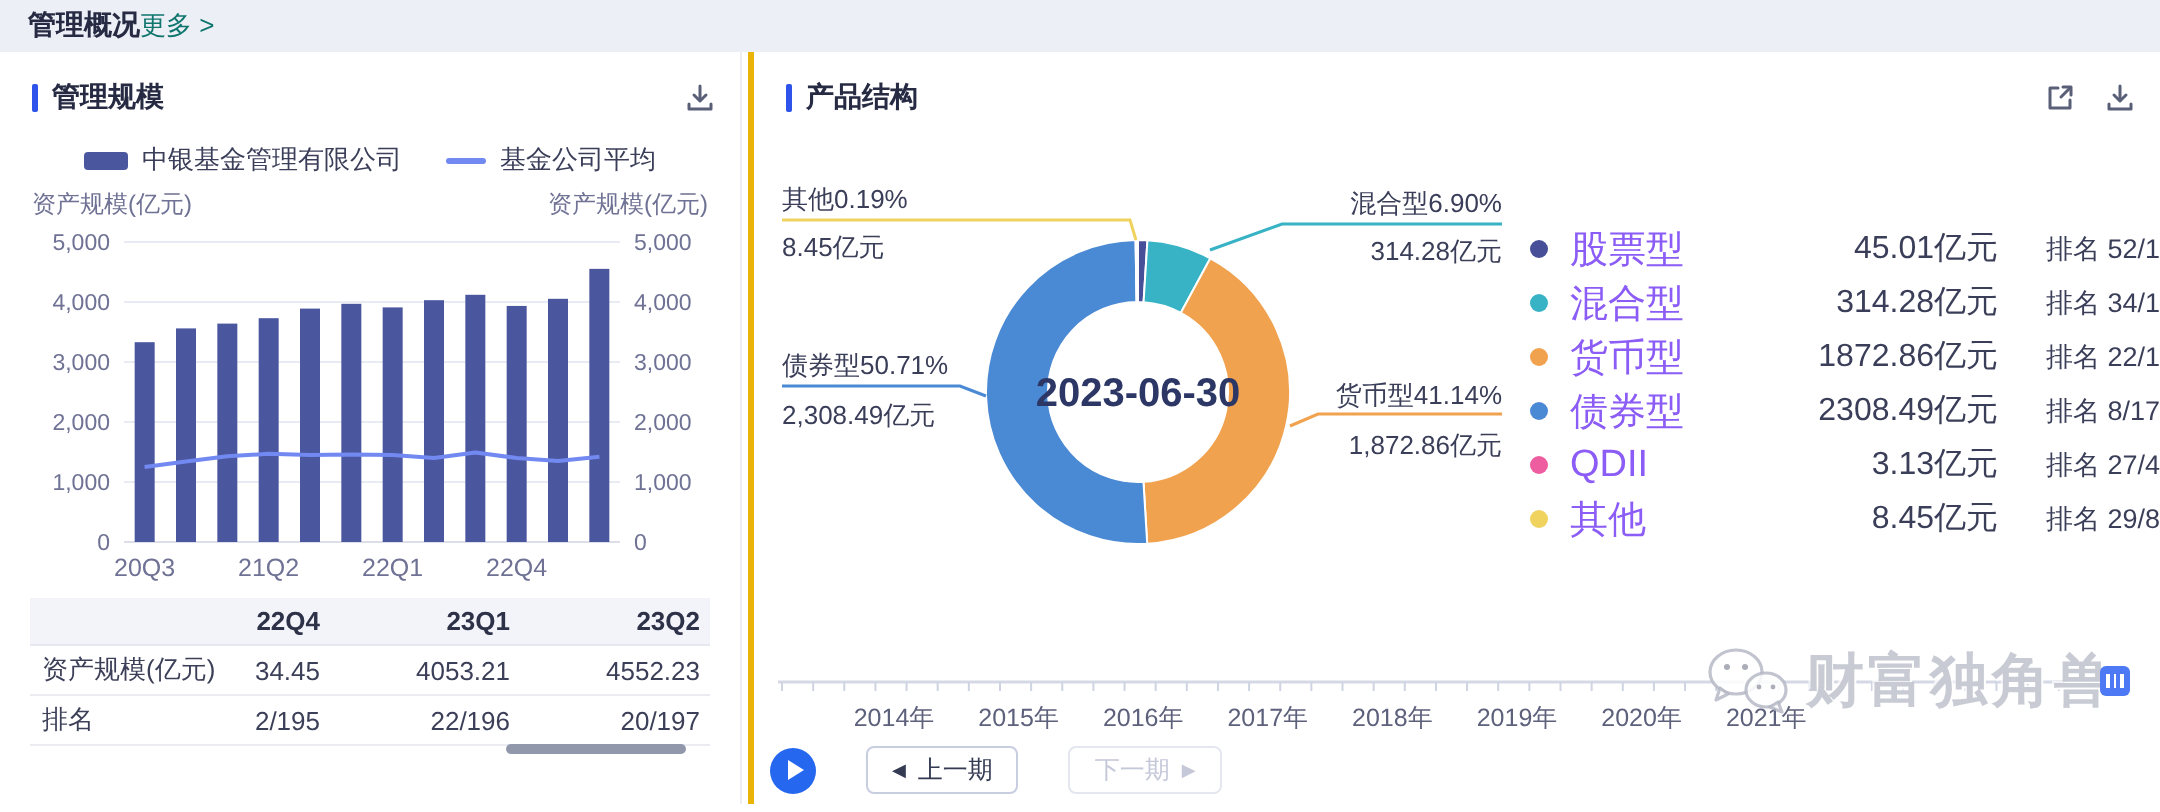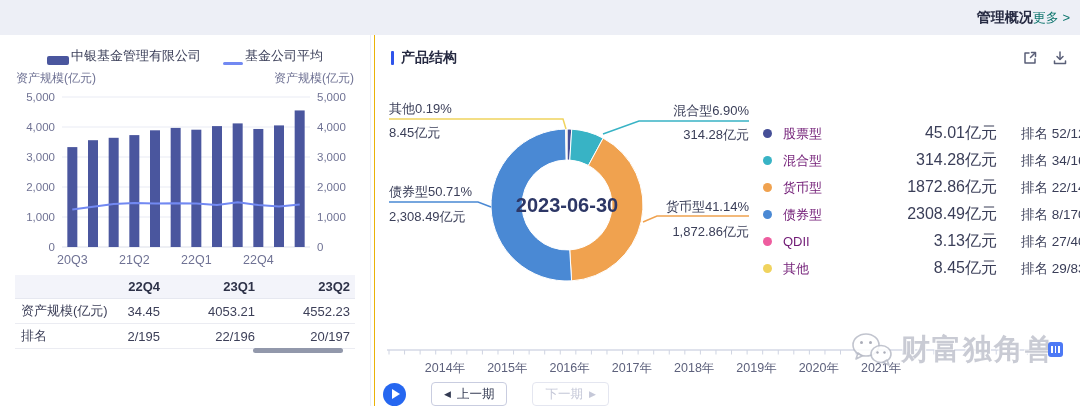--- a/index.html
+++ b/index.html
@@ -1,35 +1,35 @@
 <!DOCTYPE html>
 <html><head>
 <meta charset="utf-8">
 <style>
   * { margin:0; padding:0; box-sizing:border-box; }
   html,body { width:1080px; height:406px; overflow:hidden; background:#fff;
     font-family:"Liberation Sans","DejaVu Sans",sans-serif; }
   
-  .top-bar { height:35px; background:#edeff6; display:flex; align-items:center;
-    justify-content:flex-end; padding:0 10px 0 6px; }
+  .top-bar { height:26px; background:#edeff6; display:flex; align-items:center;
+    justify-content:flex-start; padding:0 10px 0 14px; }
   .top-bar .title { font-size:14px; font-weight:bold; color:#262a42; }
   .top-bar .more { font-size:13px; color:#0f766e; cursor:pointer; white-space:nowrap; }
   
   .content { display:flex; height:376px; background:#fff; }
   .panel-left { width:371px; border-right:1px solid #eceef4; position:relative; }
-  .panel-right { flex:1; border-left:1px solid #eab308; margin-left:3px; position:relative; }
+  .panel-right { flex:1; border-left:3px solid #eab308; margin-left:3px; position:relative; }
   .panel-head { display:flex; align-items:center; padding:13px 12px 0 16px; height:33px; }
   .accent { width:3px; height:14px; background:#2f54eb; border-radius:1px; margin-right:7px; }
   .panel-title { font-size:14px; font-weight:bold; color:#262a42; flex:1; }
   .head-icons { display:flex; gap:14px; align-items:center; }
   .icon-btn { width:16px; height:16px; cursor:pointer; color:#5a5f78; }
   .icon-btn svg { width:16px; height:16px; display:block; }
   
   .chart-legend { display:flex; justify-content:center; gap:22px; margin-top:11px; height:20px; align-items:center; }
-  .legend-item { display:flex; align-items:flex-end; gap:2px; font-size:13px; color:#3a3e58; cursor:pointer; }
+  .legend-item { display:flex; align-items:center; gap:7px; font-size:13px; color:#3a3e58; cursor:pointer; }
   .swatch-bar { width:22px; height:9px; border-radius:2px; }
   .swatch-line { width:20px; height:3px; border-radius:2px; }
   .axis-names { display:flex; justify-content:space-between; padding:4px 16px 0 16px;
     font-size:12px; color:#6f7294; }
   #bar-svg { display:block; margin:0 auto; }
   svg text { font-family:"Liberation Sans","DejaVu Sans",sans-serif; }
   
   .table-wrap { margin:4px 15px 0 15px; position:relative; }
   .t-row { display:flex; height:25px; border-bottom:1px solid #ebecf2; background:#fff; }
   .t-row.head { background:#f3f4fa; font-weight:bold; height:24px; border-bottom:1px solid #e6e8f0; }
@@ -41,21 +41,21 @@
     align-items:center; justify-content:flex-end; padding-right:10px; }
   .t-row.head .t-cell { color:#2e3248; }
   .t-scroll-thumb { position:absolute; right:12px; bottom:-4px; width:90px; height:5px;
     background:#9298ab; border-radius:3px; cursor:pointer; }
   
   .rp-body { position:relative; height:343px; }
   #donut-svg { position:absolute; left:6px; top:27px; }
   .p-legend { position:absolute; left:388px; top:52px; }
   .p-legend-row { display:flex; align-items:center; height:27px; cursor:pointer; }
   .p-dot { width:9px; height:9px; border-radius:50%; margin-right:11px; flex:0 0 9px; }
-  .p-name { width:96px; font-size:13px; color:#701a75; }
+  .p-name { width:96px; font-size:19px; color:#8b5cf6; }
   .p-value { width:118px; font-size:16px; color:#3a3e58; text-align:right; }
   .p-rank { margin-left:24px; font-size:13.5px; color:#3a3e58; white-space:nowrap; }
   
   #timeline-svg { position:absolute; left:12px; top:268px; }
   .slider-handle { position:absolute; left:673px; top:274px; width:15px; height:15px;
     background:#4d79f5; border-radius:3px; display:flex; align-items:center;
     justify-content:center; gap:2px; cursor:grab; z-index:4; }
   .slider-handle i { display:block; width:1.5px; height:7px; background:#fff; }
   
   .controls { position:absolute; left:8px; top:314px; display:flex; align-items:center; }
@@ -79,20 +79,33 @@
 <body>
 
 <div class="top-bar">
   <span class="title">管理概况</span>
   <span class="more">更多 &gt;</span>
 </div>
 
 <div class="content">
 
   <div class="panel-left">
+    <div class="panel-head">
+      <span class="accent"></span>
+      <span class="panel-title">管理规模</span>
+      <div class="head-icons">
+        <span class="icon-btn">
+          <svg viewBox="0 0 16 16" fill="none" stroke="currentColor" stroke-width="1.5" stroke-linecap="round" stroke-linejoin="round">
+            <path d="M8 2v7"></path>
+              <path d="M5 6.5 8 9.5 11 6.5"></path>
+              <path d="M2.5 11v2.5h11V11"></path>
+          </svg>
+        </span>
+      </div>
+    </div>
 
     <div class="chart-legend">
       <span class="legend-item">
         <span class="swatch-bar" id="sw-bar" style="background: rgb(74, 86, 158);"></span>
         <span>中银基金管理有限公司</span>
       </span>
       <span class="legend-item">
         <span class="swatch-line" id="sw-line" style="background: rgb(114, 137, 242);"></span>
         <span>基金公司平均</span>
       </span>

